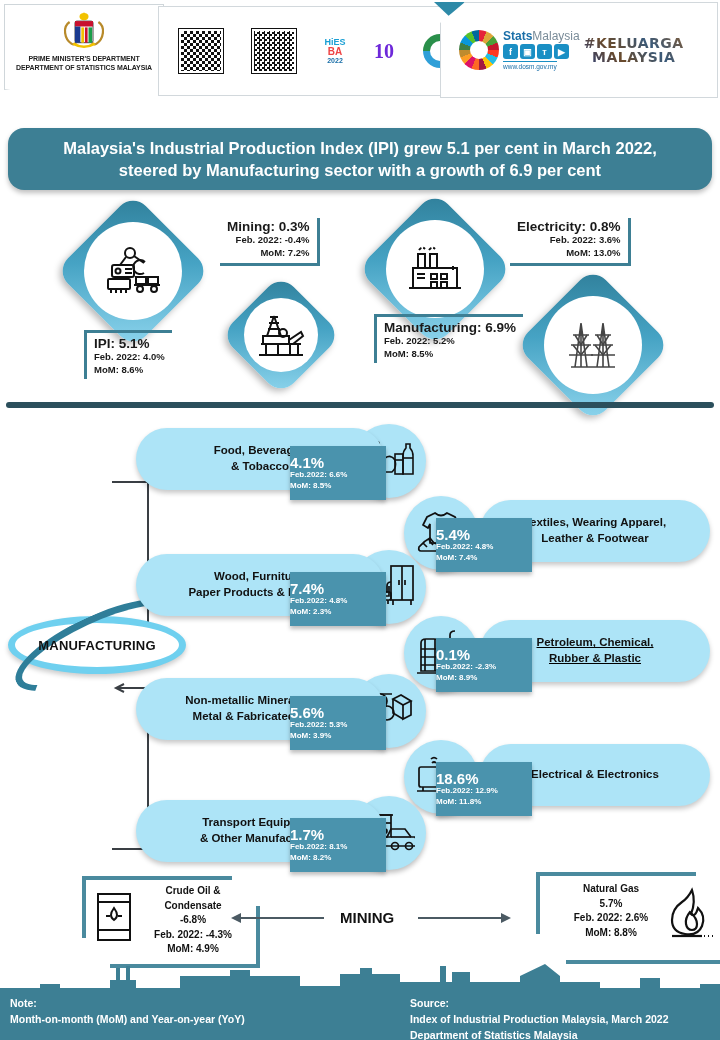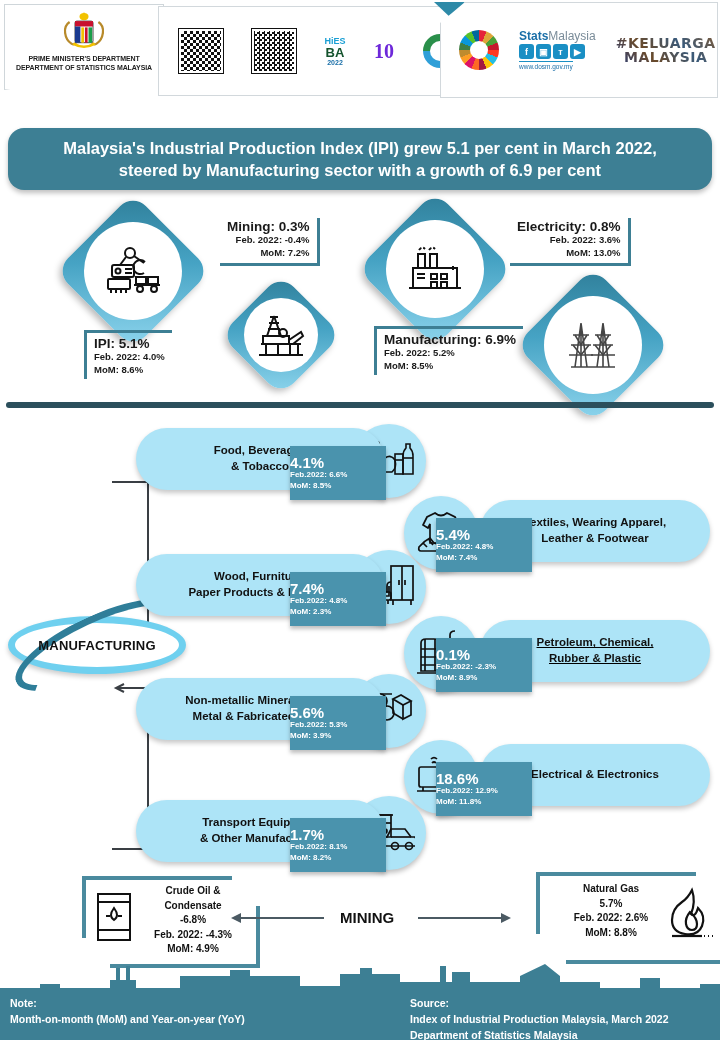--- a/index.html
+++ b/index.html
@@ -24,34 +24,34 @@
   .hdr-emblem-text { font-size: 7px; font-weight: bold; color: #222; text-align: center; line-height: 1.25; margin-top: 2px; letter-spacing: -0.1px; }
   .hdr-mid {
     position: absolute; left: 158px; top: 6px; width: 320px; height: 90px;
     background: #fff; border: 1px solid #d2d8dc;
     display: flex; align-items: center; justify-content: space-around; padding: 0 6px;
   }
   .hdr-right {
     position: absolute; left: 440px; top: 2px; width: 278px; height: 96px;
     background: #fff; border: 1px solid #d2d8dc;
     clip-path: polygon(9% 0, 100% 0, 100% 100%, 0 100%, 0 22%);
-    display: flex; align-items: center; gap: 20px; padding-left: 18px;
+    display: flex; align-items: center; gap: 4px; padding-left: 18px;
   }
   .hdr-fold {
     position: absolute; left: 434px; top: 2px; width: 36px; height: 34px;
     background: #2e8aa8; clip-path: polygon(100% 0, 100% 100%, 0 0);
   }
   .qr { width: 44px; height: 44px; background:
       repeating-conic-gradient(#111 0% 25%, #fff 0% 50%) 0 0/6px 6px;
     border: 2px solid #fff; outline: 1px solid #111; }
   .qr2 { width: 44px; height: 44px; background:
       repeating-conic-gradient(#111 0% 25%, #fff 0% 50%) 3px 3px/5px 5px;
     border: 2px solid #fff; outline: 1px solid #111; }
   .logo-hiesba { font-size: 9px; font-weight: bold; color: #1a9fd4; line-height: 1; text-align: center; }
-  .logo-hiesba .ba { color: #14532d; font-size: 13px; }
+  .logo-hiesba .ba { color: #ef4444; font-size: 10px; }
   .logo-10 { font-size: 20px; font-weight: bold; color: #6d28d9; font-family: "Liberation Serif", serif; }
   .logo-dosm { width: 34px; height: 34px; border-radius: 50%;
     background: conic-gradient(#e03a3a 0 25%, #f0c020 0 50%, #2f9fd8 0 75%, #2a8f4a 0 100%);
     position: relative; }
   .logo-dosm::after { content:''; position:absolute; inset: 7px; border-radius:50%; background:#fff; }
   .sdg-wheel { width: 40px; height: 40px; border-radius: 50%;
     background: conic-gradient(#e5243b 0 6%, #dda63a 0 13%, #4c9f38 0 19%, #c5192d 0 25%,
       #ff3a21 0 31%, #26bde2 0 38%, #fcc30b 0 44%, #a21942 0 50%, #fd6925 0 56%,
       #dd1367 0 63%, #fd9d24 0 69%, #bf8b2e 0 75%, #3f7e44 0 81%, #0a97d9 0 88%,
       #56c02b 0 94%, #00689d 0 100%); position: relative; }
@@ -303,21 +303,21 @@
           <rect x="26" y="30" width="6" height="5"></rect>
             <rect x="36" y="30" width="6" height="5"></rect>
           <rect x="26" y="38" width="6" height="6"></rect>
             <rect x="36" y="38" width="6" height="6"></rect>
           <path d="M48 22 v4"></path>
           <path d="M4 44 h52"></path>
         </g>
       </svg>
     </div>
   </div>
-  <div class="stat-card left-al" style="left:374px; top:126px;">
+  <div class="stat-card left-al" style="left:374px; top:114px;">
     <div class="bracket-l">
       <div class="stat-title">Manufacturing: 6.9%</div>
       <div class="stat-sub">Feb. 2022: 5.2%</div>
       <div class="stat-sub">MoM: 8.5%</div>
     </div>
   </div>
 
   <div class="stat-card" style="left:510px; top:18px;">
     <div class="bracket-r">
       <div class="stat-title">Electricity: 0.8%</div>

